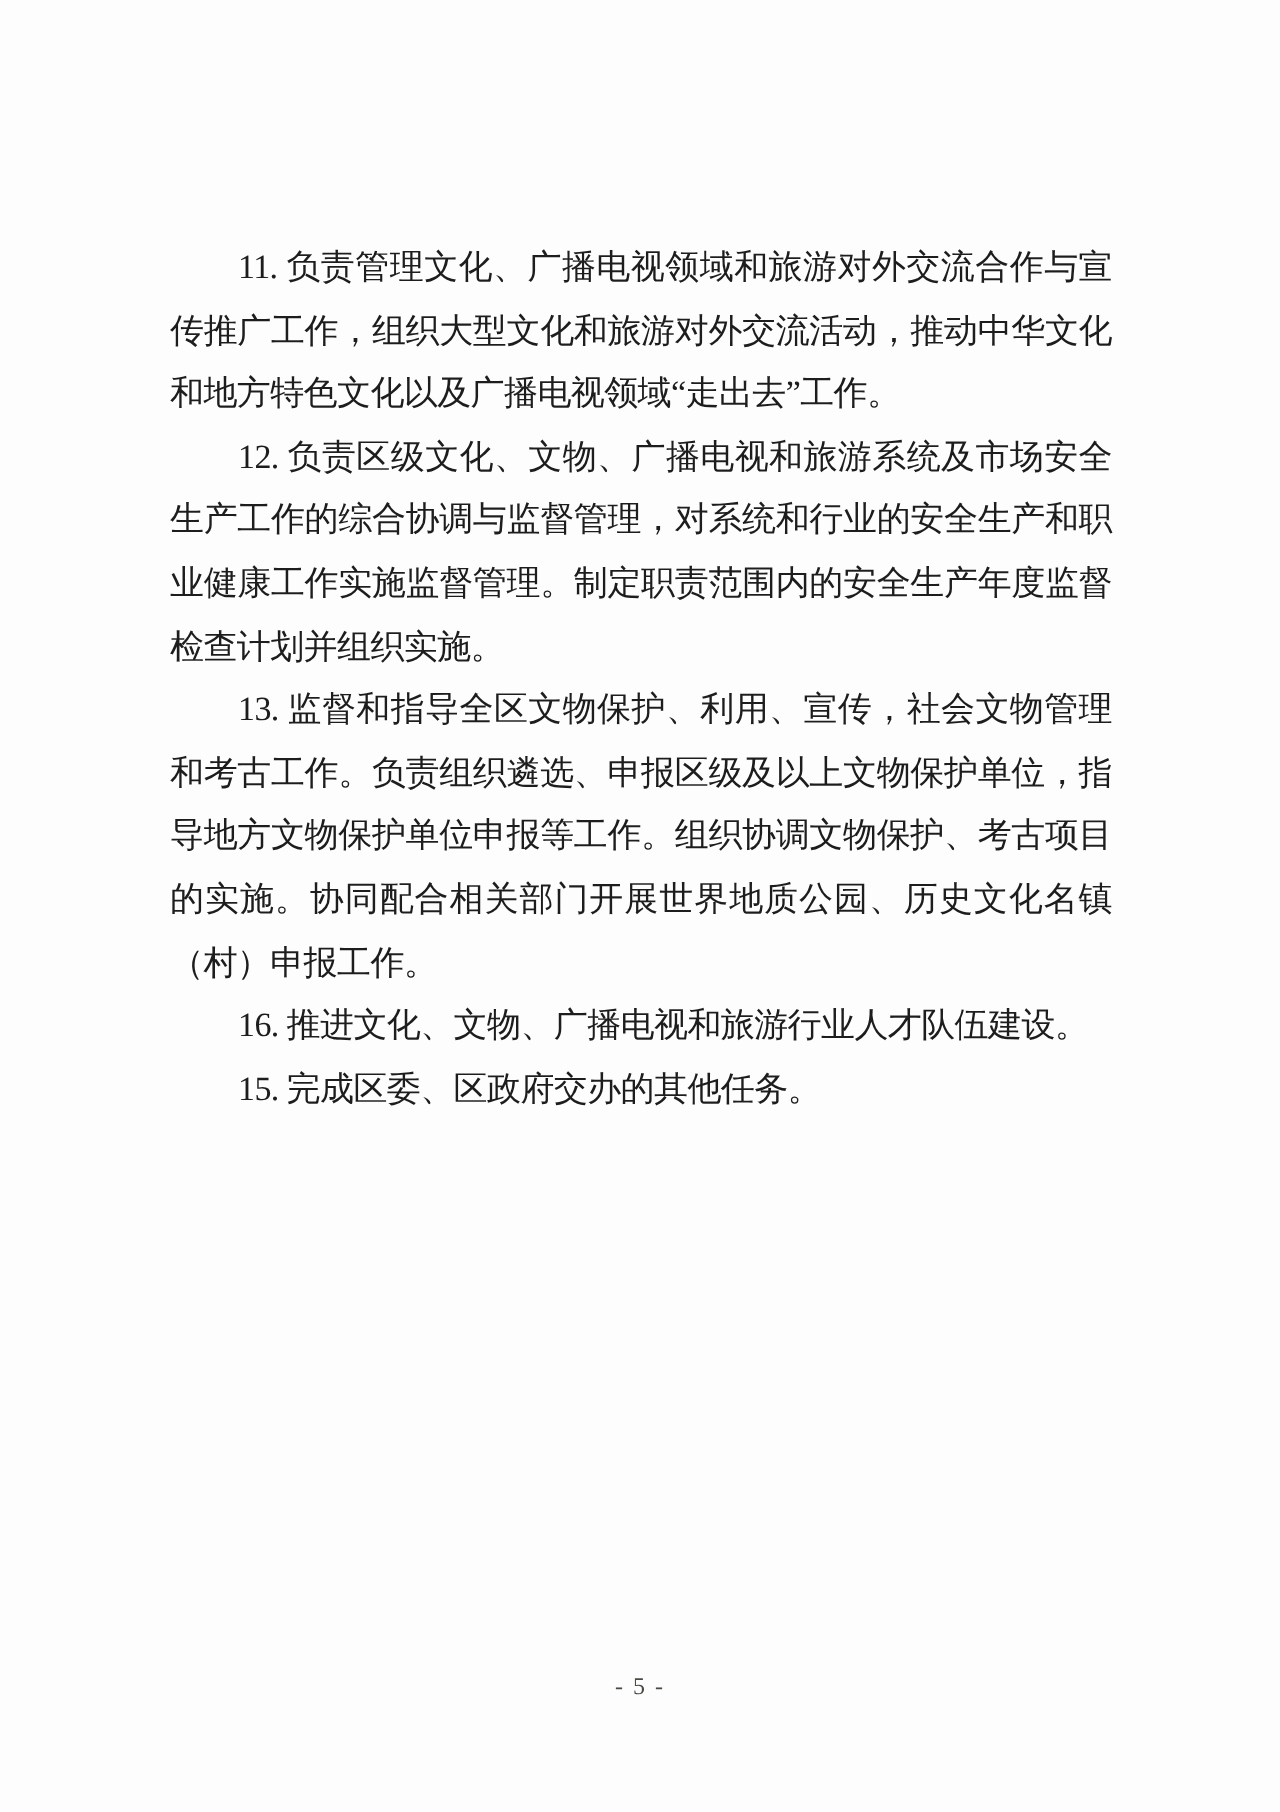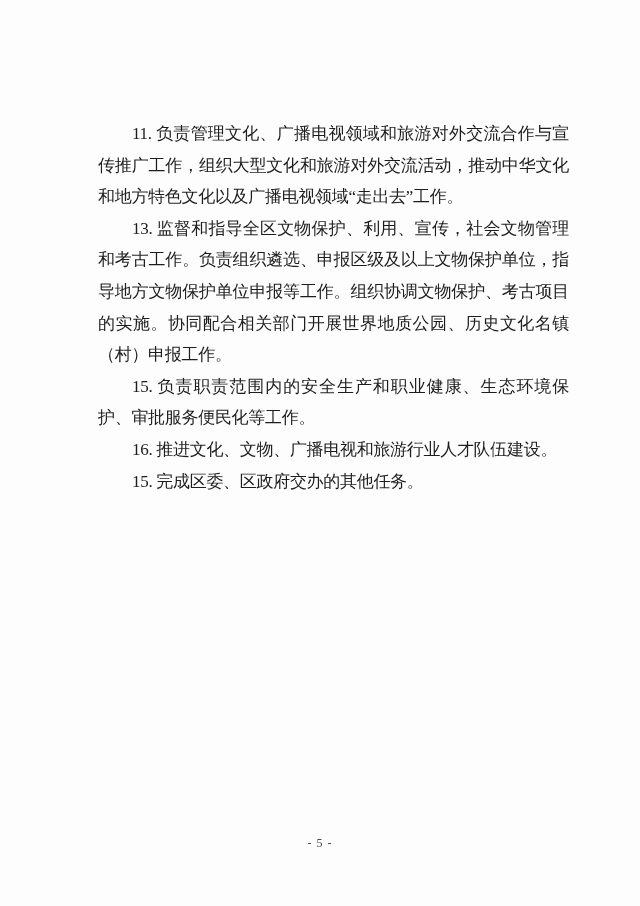--- a/index.html
+++ b/index.html
@@ -11,21 +11,21 @@
     position: relative;
     width: 640px;
     height: 906px;
     background: #fdfdfd;
     overflow: hidden;
     font-family: "Liberation Serif", "DejaVu Serif", serif;
     color: #1d1d1d;
   }
   .doc-content {
     position: absolute;
-    left: 98px;
+    left: 85px;
     top: 118px;
     width: 471px;
   }
   .doc-content p {
     margin: 0;
     padding: 0;
     font-size: 17px;
     line-height: 31.6px;
     letter-spacing: -0.3px;
     text-align: justify;
@@ -43,19 +43,19 @@
     color: #4a4a45;
     letter-spacing: 1px;
   }
 </style>
 </head>
 <body>
 
 <div class="page">
   <div class="doc-content" id="doc-content">
       <p>11. 负责管理文化、广播电视领域和旅游对外交流合作与宣传推广工作，组织大型文化和旅游对外交流活动，推动中华文化和地方特色文化以及广播电视领域“走出去”工作。</p>
+      <p>12. 负责区级文化、文物、广播电视和旅游系统及市场安全生产工作的综合协调与监督管理，对系统和行业的安全生产和职业健康工作实施监督管理。制定职责范围内的安全生产年度监督检查计划并组织实施。</p>
       <p>13. 监督和指导全区文物保护、利用、宣传，社会文物管理和考古工作。负责组织遴选、申报区级及以上文物保护单位，指导地方文物保护单位申报等工作。组织协调文物保护、考古项目的实施。协同配合相关部门开展世界地质公园、历史文化名镇（村）申报工作。</p>
-      <p>15. 负责职责范围内的安全生产和职业健康、生态环境保护、审批服务便民化等工作。</p>
       <p>16. 推进文化、文物、广播电视和旅游行业人才队伍建设。</p>
       <p>15. 完成区委、区政府交办的其他任务。</p>
     </div>
   <div class="page-number">- 5 -</div>
 </div>
 
 </body></html>

